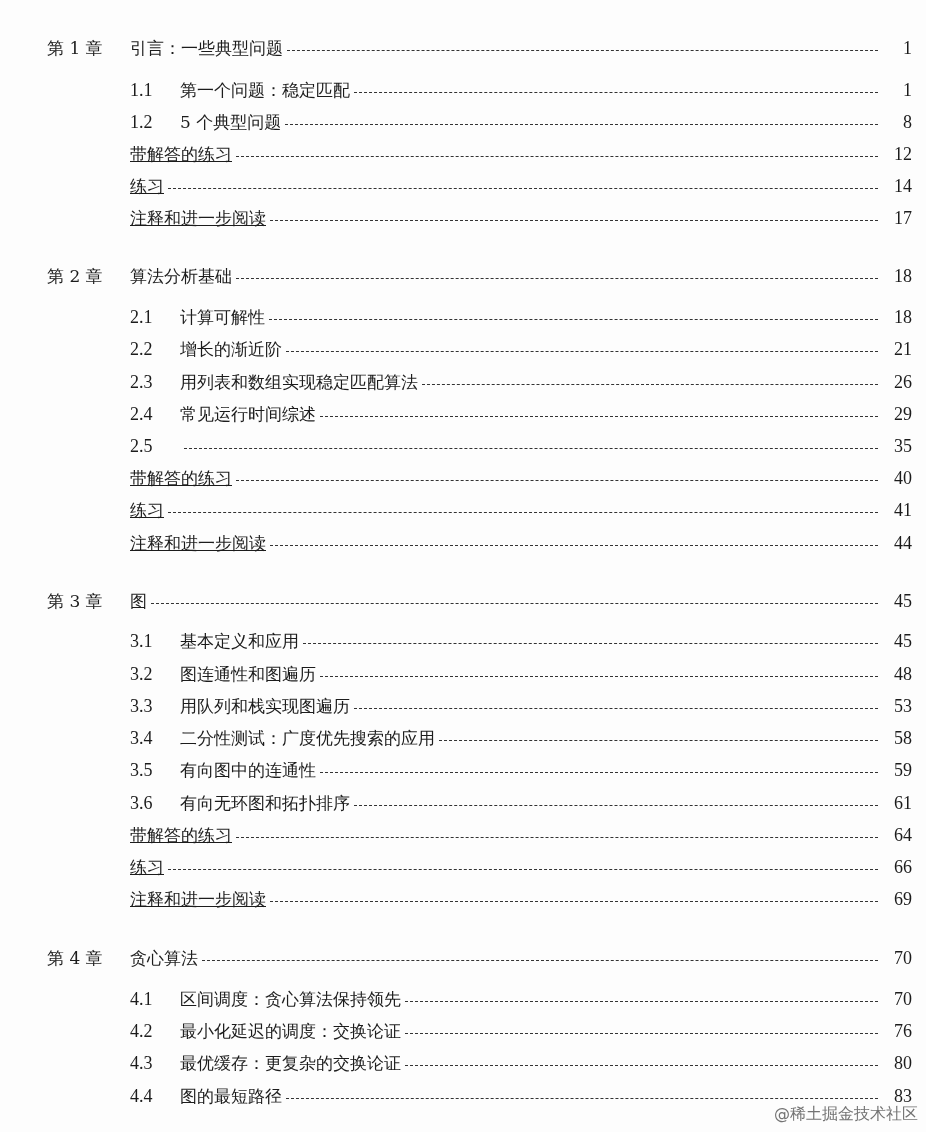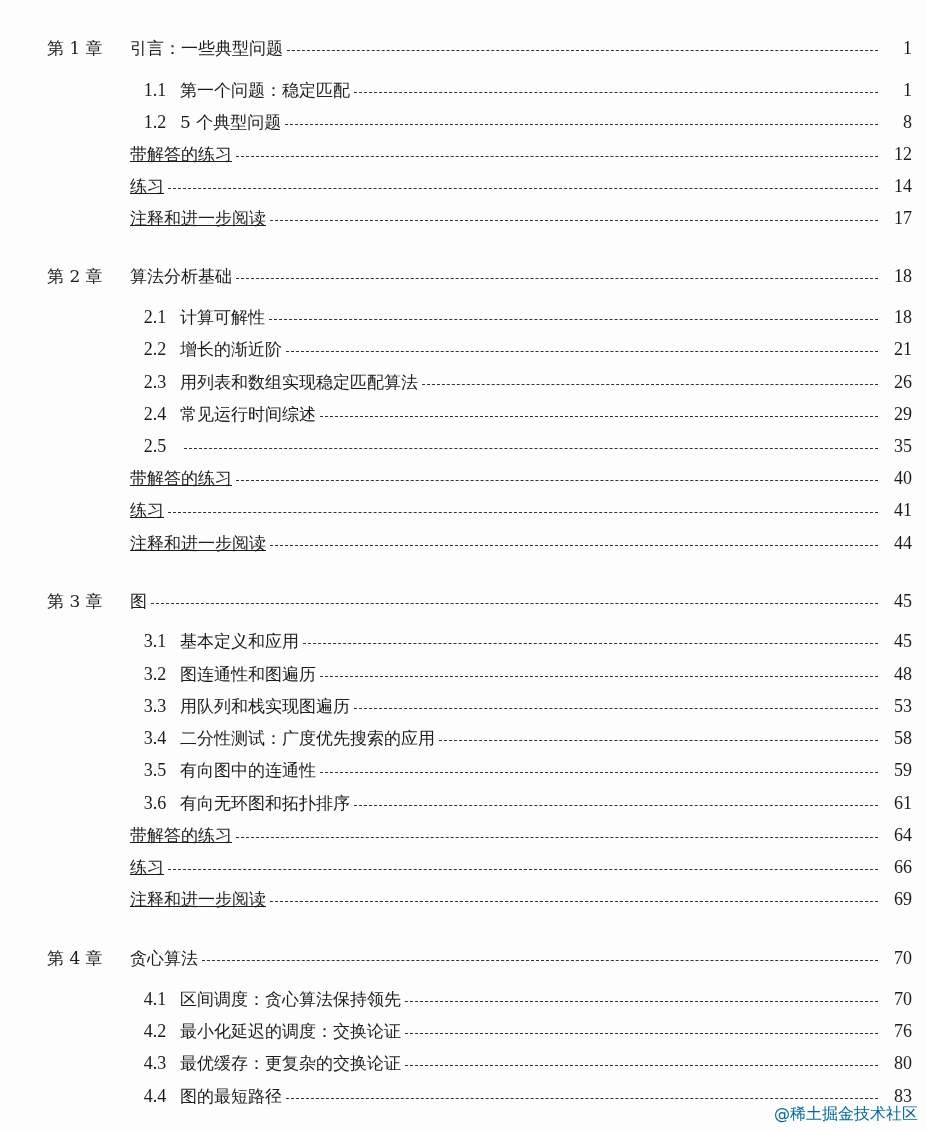--- a/index.html
+++ b/index.html
@@ -17,25 +17,25 @@
   }
   .row .label { white-space: nowrap; }
   .row .leader {
     flex: 1; margin: 0 4px; height: 1px;
     border-bottom: 1.5px dashed #333; align-self: center; position: relative; top: 2px;
   }
   .row .page { white-space: nowrap; text-align: right; width: 30px; margin-right: 14px; font-family: "Liberation Serif", serif; font-size: 18px; }
   .chapter { font-weight: normal; }
   .chapter .chno { position: absolute; left: 47px; font-size: 17px; }
   .chapter .label { margin-left: 130px; text-align: center; }
-  .section .num { display: inline-block; width: 50px; margin-left: 130px; font-family: "Liberation Serif", serif; font-size: 18px; text-align: center; }
+  .section .num { display: inline-block; width: 50px; margin-left: 130px; font-family: "Liberation Serif", serif; font-size: 18px; }
   .extra .label { margin-left: 130px; text-decoration: underline; }
   .watermark {
     position: absolute; right: 8px; top: 1104px;
-    font-size: 16px; color: #0369a1; font-family: "DejaVu Sans", sans-serif;
+    font-size: 16px; color: #737373; font-family: "DejaVu Sans", sans-serif;
   }
 </style>
 </head>
 <body>
 
 <div class="toc">
 
   <div class="row chapter" style="top:35px">
     <span class="chno">第 1 章</span>
     <span class="label">引言：一些典型问题</span>

